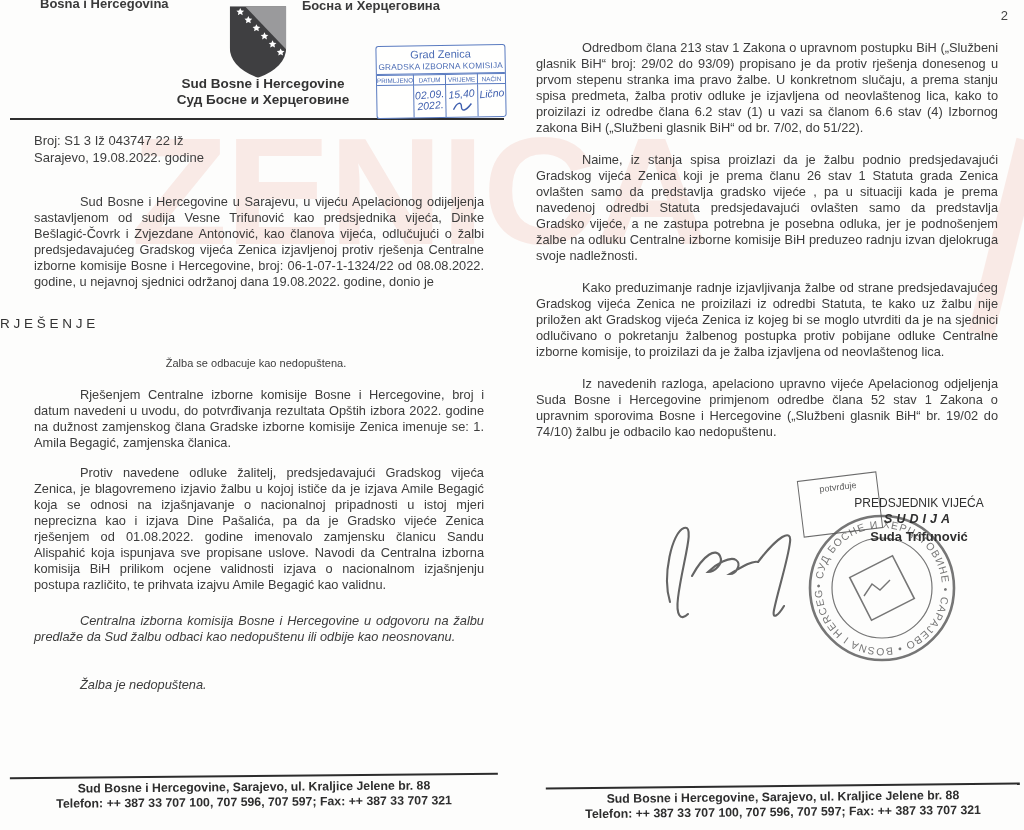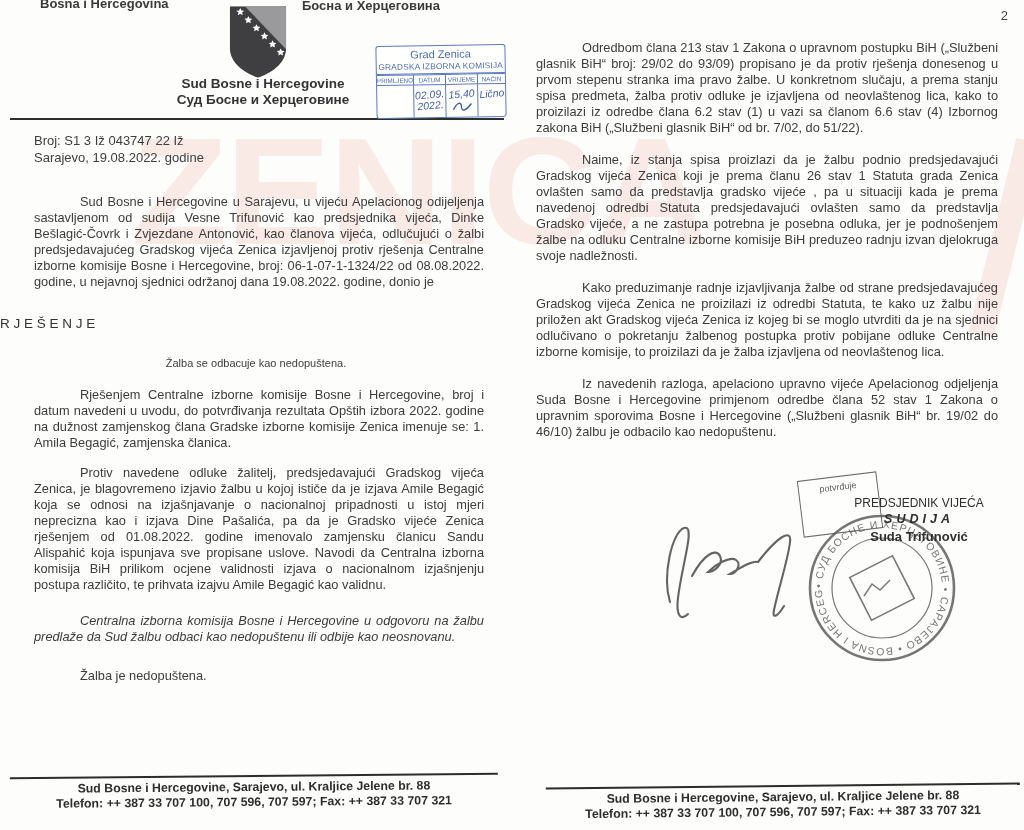--- a/index.html
+++ b/index.html
@@ -146,36 +146,36 @@
     <div class="para" style="margin-top:28px;">Sud Bosne i Hercegovine u Sarajevu, u vijeću Apelacionog odijeljenja sastavljenom od sudija Vesne Trifunović  kao predsjednika vijeća, Dinke Bešlagić-Čovrk i Zvjezdane Antonović, kao članova vijeća, odlučujući o žalbi predsjedavajućeg Gradskog vijeća Zenica  izjavljenoj protiv rješenja Centralne izborne komisije Bosne i Hercegovine, broj: 06-1-07-1-1324/22 od 08.08.2022. godine, u nejavnoj sjednici održanoj dana 19.08.2022. godine, donio je</div>
 
     <div class="center-title">R J E Š E N J E</div>
 
     <div class="center-line">Žalba se odbacuje kao nedopuštena.</div>
 
 
     <div class="para" style="margin-top:18px;">Rješenjem Centralne izborne komisije Bosne i Hercegovine, broj i datum navedeni u uvodu,  do potvrđivanja rezultata Opštih izbora 2022. godine na dužnost zamjenskog člana Gradske izborne komisije Zenica  imenuje se: 1. Amila Begagić, zamjenska članica.</div>
     <div class="para" style="margin-top:14px;">Protiv navedene odluke žalitelj, predsjedavajući Gradskog vijeća Zenica, je blagovremeno  izjavio  žalbu  u kojoj ističe da je izjava Amile Begagić koja se odnosi na izjašnjavanje o nacionalnoj pripadnosti u istoj mjeri neprecizna kao i izjava Dine Pašalića, pa da je Gradsko vijeće Zenica rješenjem od 01.08.2022. godine imenovalo zamjensku članicu Sandu Alispahić koja ispunjava sve propisane uslove. Navodi da Centralna izborna komisija BiH prilikom ocjene validnosti izjava o nacionalnom izjašnjenju postupa različito, te prihvata izajvu Amile Begagić kao validnu.</div>
     <div class="para" style="margin-top:20px;font-style:italic;">Centralna izborna komisija Bosne i Hercegovine u odgovoru na žalbu predlaže da Sud žalbu odbaci kao nedopuštenu ili odbije kao neosnovanu.</div>
-    <div class="para" style="margin-top:23px;">Žalba je nedopuštena.</div>
+    <div class="para" style="margin-top:32px;font-style:italic;">Žalba je nedopuštena.</div>
 
     <div class="footer">
       <div>Sud Bosne i Hercegovine, Sarajevo, ul. Kraljice Jelene br. 88</div>
       <div>Telefon: ++ 387 33 707 100, 707 596, 707 597; Fax: ++ 387 33 707 321</div>
     </div>
   </div>
 
   <div class="page" id="page2">
 
     <div class="pagenum">2</div>
 
     <div class="para" style="margin-top:40px;">Odredbom  člana  213  stav  1  Zakona  o  upravnom  postupku  BiH („Službeni glasnik BiH“ broj: 29/02 do 93/09) propisano je da protiv rješenja donesenog u prvom stepenu stranka ima pravo žalbe. U konkretnom slučaju, a prema stanju spisa predmeta, žalba protiv odluke je izjavljena od neovlaštenog lica, kako to proizilazi iz odredbe člana 6.2 stav (1) u vazi sa članom 6.6 stav (4) Izbornog zakona BiH („Službeni glasnik BiH“ od br. 7/02, do 51/22).</div>
     <div class="para">Naime, iz stanja spisa proizlazi da je žalbu podnio predsjedavajući Gradskog vijeća Zenica  koji je prema članu 26 stav 1 Statuta grada Zenica ovlašten  samo da predstavlja  gradsko vijeće ,  pa u situaciji kada  je prema navedenoj odredbi Statuta predsjedavajući ovlašten samo  da predstavlja Gradsko vijeće, a ne zastupa potrebna je posebna odluka, jer je podnošenjem žalbe na odluku Centralne izborne komisije BiH preduzeo radnju izvan djelokruga  svoje nadležnosti.</div>
     <div class="para">Kako  preduzimanje  radnje  izjavljivanja  žalbe  od  strane predsjedavajućeg Gradskog vijeća  Zenica  ne proizilazi iz odredbi Statuta, te kako uz žalbu nije priložen akt Gradskog vijeća Zenica iz kojeg bi se moglo utvrditi da je na sjednici odlučivano o pokretanju žalbenog postupka protiv pobijane odluke Centralne izborne komisije, to proizilazi da je žalba izjavljena od neovlaštenog lica.</div>
-    <div class="para">Iz navedenih razloga, apelaciono upravno vijeće Apelacionog odjeljenja Suda Bosne i Hercegovine primjenom odredbe člana 52 stav 1 Zakona o upravnim sporovima Bosne i Hercegovine („Službeni glasnik BiH“ br. 19/02 do 46/10) žalbu je odbacilo kao nedopuštenu.</div>
+    <div class="para">Iz navedenih razloga, apelaciono upravno vijeće Apelacionog odjeljenja Suda Bosne i Hercegovine primjenom odredbe člana 52 stav 1 Zakona o upravnim sporovima Bosne i Hercegovine („Službeni glasnik BiH“ br. 19/02 do 74/10) žalbu je odbacilo kao nedopuštenu.</div>
 
     <div class="sigarea">
 
       <svg class="sig-svg" width="180" height="140" viewBox="0 0 180 140">
         <g fill="none" stroke="#4a4a4a" stroke-width="2.1" stroke-linecap="round">
           <path d="M18,96 C10,70 20,26 32,22 C44,18 30,58 26,92 C24,108 28,116 36,108"></path>
           <path d="M40,70 C52,48 64,42 68,50 C72,58 62,66 56,66 C64,58 78,50 84,54 C90,58 84,68 78,68 C88,62 100,54 106,56"></path>
           <path d="M106,56 C126,30 140,22 138,36 C136,54 126,84 122,104 C120,114 126,110 132,100"></path>
         </g>
       </svg>

